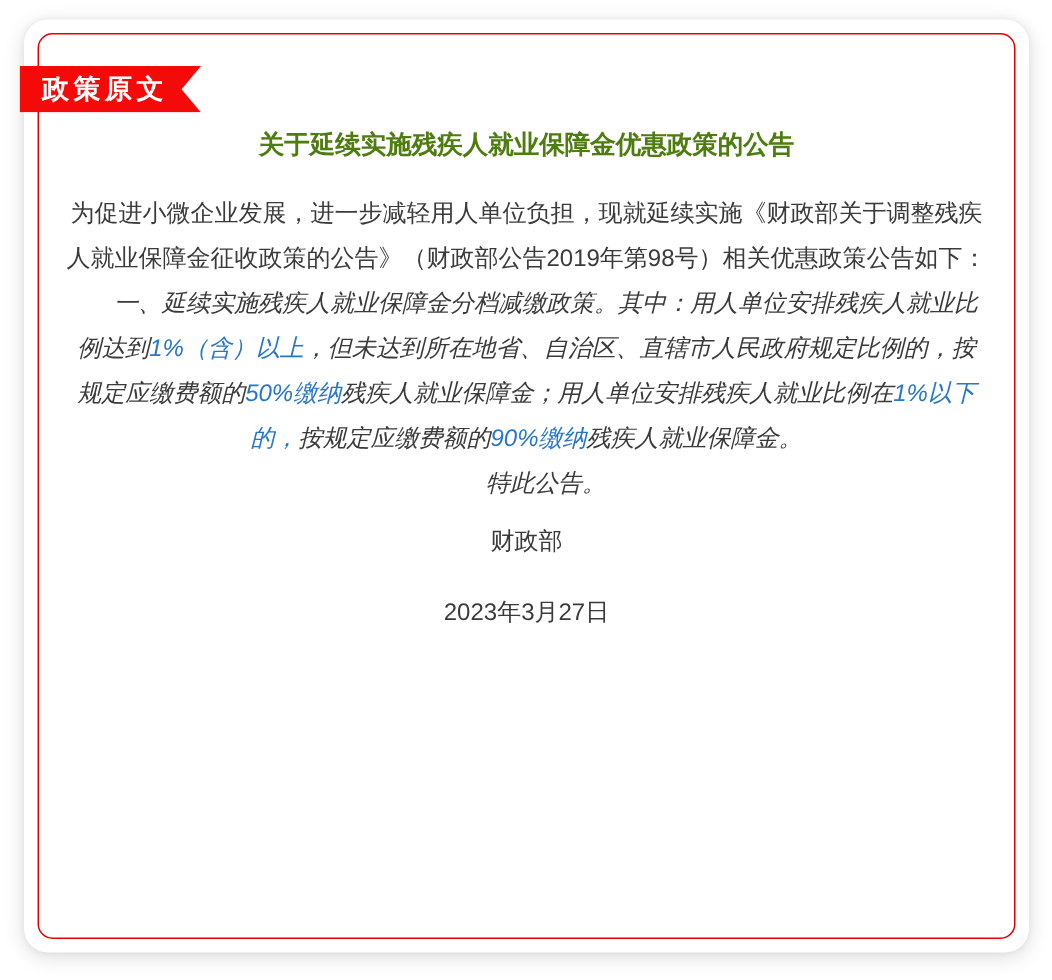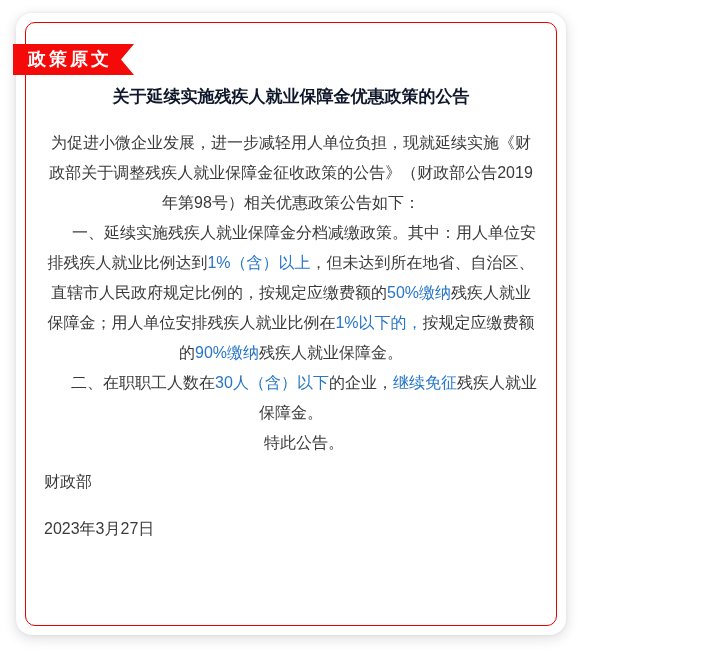--- a/index.html
+++ b/index.html
@@ -12,70 +12,69 @@
   }
   *{box-sizing:border-box;}
   html,body{margin:0;padding:0;}
   body{
     width:701px;height:653px;
     background:var(--page-bg);
     font-family:"Liberation Sans","DejaVu Sans",sans-serif;
     overflow:hidden;position:relative;
   }
   .card{
-    position:absolute;left:16px;top:13px;width:550px;height:622px;
+    position:absolute;left:16px;top:13px;width:670px;height:622px;
     background:#ffffff;border-radius:16px;
     box-shadow:0 3px 14px rgba(0,0,0,.14),0 0 4px rgba(0,0,0,.06);
   }
   .inner{
     position:absolute;left:9px;top:9px;right:9px;bottom:9px;
     border:1px solid var(--border-red);border-radius:10px;
   }
   .ribbon{
     position:absolute;left:-13px;top:21px;height:31px;width:121px;
     background:var(--ribbon-red);
     clip-path:polygon(0 0,100% 0,calc(100% - 13px) 50%,100% 100%,0 100%);
     color:#ffffff;font-size:18px;font-weight:700;line-height:31px;
     padding-left:15px;letter-spacing:3px;
   }
   .title{
     margin:62px 0 0 0;text-align:center;
-    font-size:17px;font-weight:700;color:#0f172a;
+    font-size:17px;font-weight:700;color:#4d7c0f;
   }
   .subtitle{
     margin-top:22px;text-align:center;
     font-size:16px;color:var(--subtitle-red);
   }
   .body-text{
     margin-top:20px;padding:0 18px;
     font-size:16px;line-height:30px;color:var(--body-text);
   }
   .body-text p{margin:0;text-align:center;}
-  .body-text p.indent{text-indent:26px;}
+  .body-text p.indent{text-indent:26px;font-style:italic;}
   .hl{color:var(--highlight-blue);}
   .signature{
-    margin-top:9px;padding:0 18px;text-align:left;
+    margin-top:9px;padding:0 18px;text-align:center;
     font-size:16px;color:var(--body-text);
   }
   .signature .signer{line-height:30px;}
   .signature .sign-date{margin-top:17px;line-height:30px;}
 </style>
 </head>
 <body>
 
 <div class="card">
   <div class="inner">
     <div class="ribbon">
       <span>政策原文</span>
     </div>
     <div class="title">关于延续实施残疾人就业保障金优惠政策的公告</div>
     <div class="body-text">
         <p><span>为促进小微企业发展，进一步减轻用人单位负担，现就延续实施《财政部关于调整残疾人就业保障金征收政策的公告》（财政部公告2019年第98号）相关优惠政策公告如下：</span></p>
         <p class="indent"><span>一、延续实施残疾人就业保障金分档减缴政策。其中：用人单位安排残疾人就业比例达到</span><span class="hl">1%（含）以上</span><span>，但未达到所在地省、自治区、直辖市人民政府规定比例的，按规定应缴费额的</span><span class="hl">50%缴纳</span><span>残疾人就业保障金；用人单位安排残疾人就业比例在</span><span class="hl">1%以下的，</span><span>按规定应缴费额的</span><span class="hl">90%缴纳</span><span>残疾人就业保障金。</span></p>
-        <p class="indent"><span>二、在职职工人数在</span><span class="hl">30人（含）以下</span><span>的企业，</span><span class="hl">继续免征</span><span>残疾人就业保障金。</span></p>
         <p class="indent"><span>特此公告。</span></p>
       </div>
     <div class="signature">
       <div class="signer">财政部</div>
       <div class="sign-date">2023年3月27日</div>
     </div>
   </div>
 </div>
 
 </body></html>

